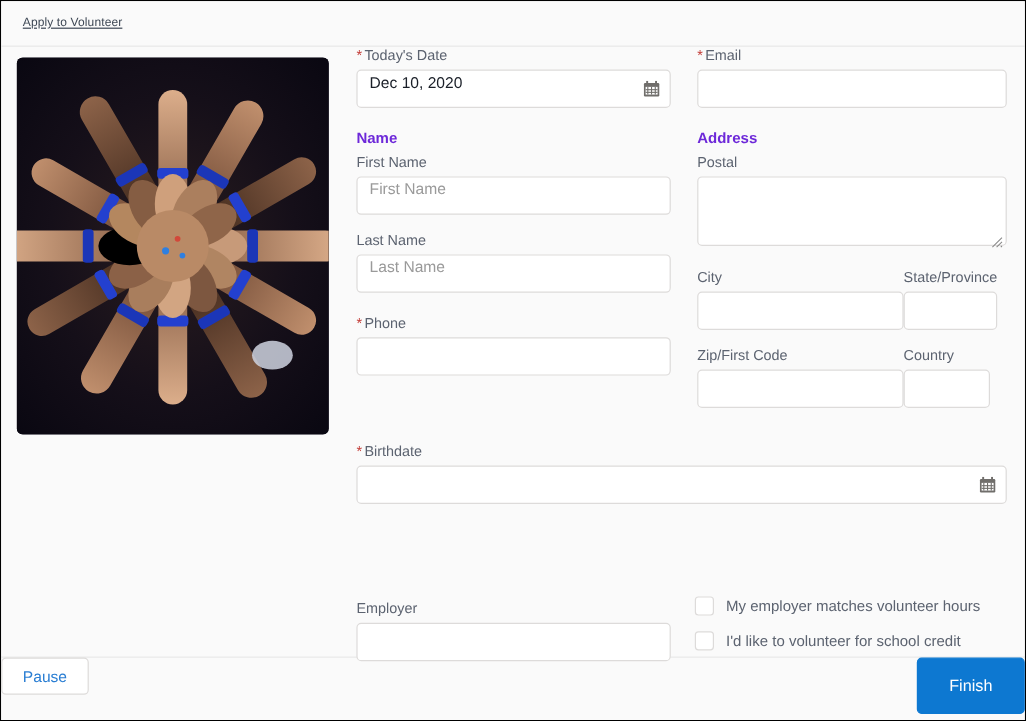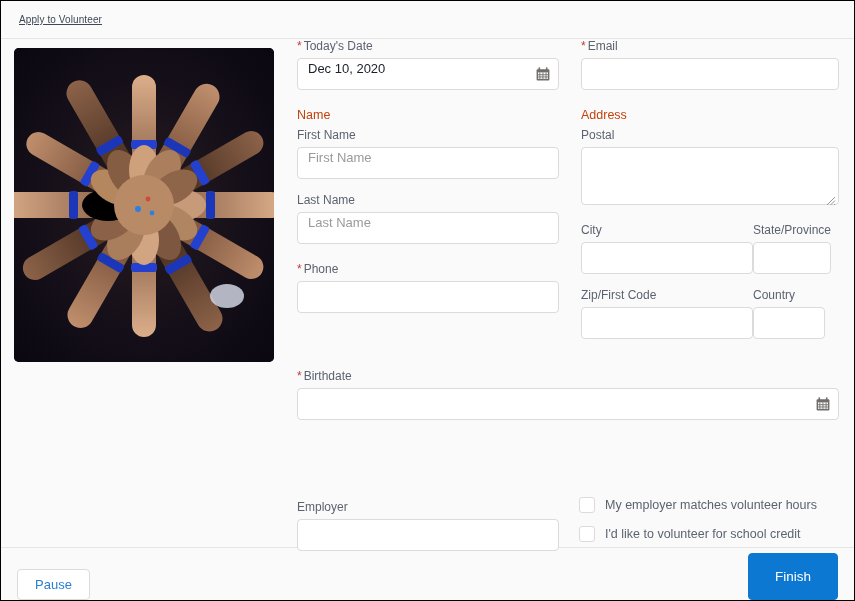--- a/index.html
+++ b/index.html
@@ -47,21 +47,21 @@
   .col-left  { position: absolute; left: 296px; top: 0; width: 262px; }
   .col-right { position: absolute; left: 580px; top: 0; width: 258px; }
   .full-row  { position: absolute; left: 296px; top: 330px; width: 542px; }
 
   .fld-label {
     font-size: 12px; color: #5c6370;
     margin: 0 0 4px 0; line-height: 15px; display: block;
   }
   .req { color: #c23934; margin-right: 2px; }
   .section-head {
-    font-size: 12.5px; color: #c2410c; font-weight: normal;
+    font-size: 12.5px; color: #6d28d9; font-weight: bold;
     margin: 0 0 5px 0; line-height: 15px; display: block;
   }
   .ctl {
     width: 100%; height: 32px;
     background: #ffffff;
     border: 1px solid #dddbda; border-radius: 4px;
     font-family: "Liberation Sans", sans-serif;
     font-size: 13px; color: #1a1f28;
     padding: 0 28px 12px 10px;
     outline: none;
@@ -101,22 +101,22 @@
     border: 1px solid #dddbda; border-radius: 3px;
     background: #fff; margin-right: 10px;
   }
   .chk-label { font-size: 12.5px; color: #5c6370; line-height: 16px; }
 
   
   .footer {
     flex: 0 0 53px; height: 53px;
     background: #fafafa;
     border-top: 1px solid #e5e5e5;
-    display: flex; align-items: flex-end; justify-content: space-between;
-    padding: 0 16px;
+    display: flex; align-items: flex-start; justify-content: space-between;
+    padding: 0 0;
   }
   .btn {
     font-family: "Liberation Sans", sans-serif;
     font-size: 13px; border-radius: 4px; cursor: pointer;
     height: 31px; line-height: 1;
   }
   .btn-neutral {
     background: #ffffff; border: 1px solid #dddbda;
     color: #2a7ed3; padding: 0 17px;
   }

